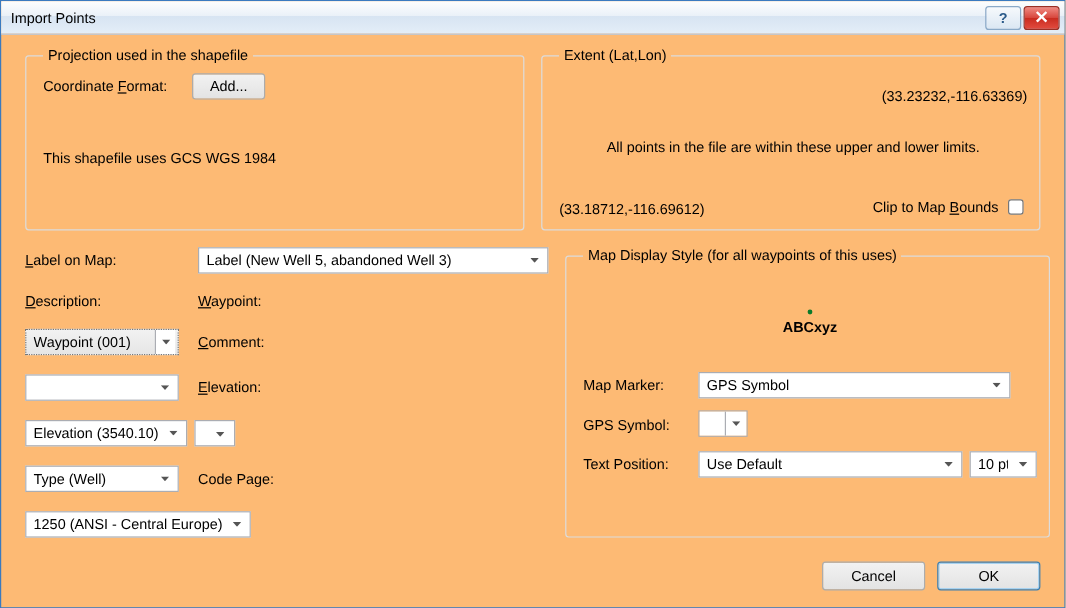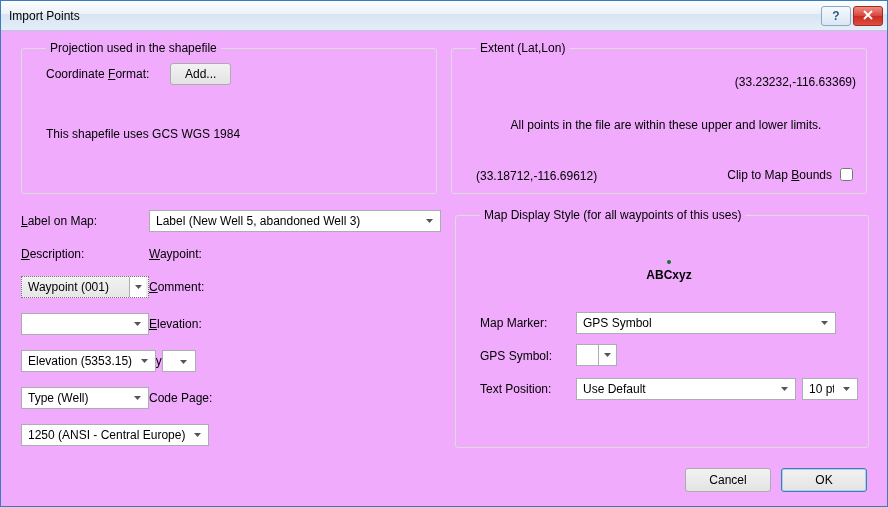--- a/index.html
+++ b/index.html
@@ -7,21 +7,21 @@
     margin: 0;
     font-family: "Segoe UI", Tahoma, sans-serif;
     font-size: 12px;
     background: #fff;
     color: #000;
   }
   .window {
     width: 888px;
     height: 507px;
     border: 1px solid #3a7abf;
-    background: #f0abfc;
+    background: #fdba74;
     display: flex;
     flex-direction: column;
     box-shadow: 0 0 4px rgba(0,0,0,0.2);
   }
   .titlebar {
     height: 30px;
     background: linear-gradient(to bottom, #fdfefe 0%, #eaf1f8 45%, #d7e4f2 46%, #e4eef8 100%);
     border-bottom: 1px solid #b7c9de;
     display: flex;
     align-items: center;
@@ -104,21 +104,21 @@
     font-size: 12px;
   }
   .btn.primary {
     border-color: #3c7fb1;
     box-shadow: 0 0 0 1px #a7d2f0 inset;
   }
   fieldset.grp {
     border: 1px solid #dcdcdc;
     border-radius: 3px;
     margin: 0;
-    padding: 8px 10px 10px 24px;
+    padding: 8px 10px 10px 14px;
   }
   fieldset.grp > legend {
     padding: 0 4px;
     color: #000;
   }
   .two-col {
     display: flex;
     gap: 14px;
   }
   .two-col > div { flex: 1; }
@@ -163,20 +163,21 @@
     margin-bottom: 4px;
   }
   .display-preview .sample {
     font-weight: bold;
   }
   .field-grid {
     display: grid;
     grid-template-columns: 128px 1fr;
     row-gap: 10px;
     align-items: center;
+    gap: 16px;
   }
   .field-grid .control-cell {
     display: flex;
     gap: 6px;
     align-items: center;
   }
   .right-grid {
     display: grid;
     grid-template-columns: 90px 1fr auto;
     row-gap: 10px;
@@ -305,21 +306,21 @@
                 <svg viewBox="0 0 7 4">
                   <path d="M0 0 L3.5 4 L7 0 Z" fill="#555"></path>
                 </svg>
               </span>
           </div>
         </div>
 
         <div><span class="underline-access">E</span><span>levation:</span></div>
         <div class="control-cell">
           <div class="combo" style="width:224px">
-            <span class="val">Elevation (5353.15)</span>
+            <span class="val">Elevation (3540.10)</span>
             <span class="arrow">
                 <svg viewBox="0 0 7 4">
                   <path d="M0 0 L3.5 4 L7 0 Z" fill="#555"></path>
                 </svg>
               </span>
           </div>
           <div class="combo fit-unit">
             <span class="val">Feet</span>
             <span class="arrow">
                 <svg viewBox="0 0 7 4">

